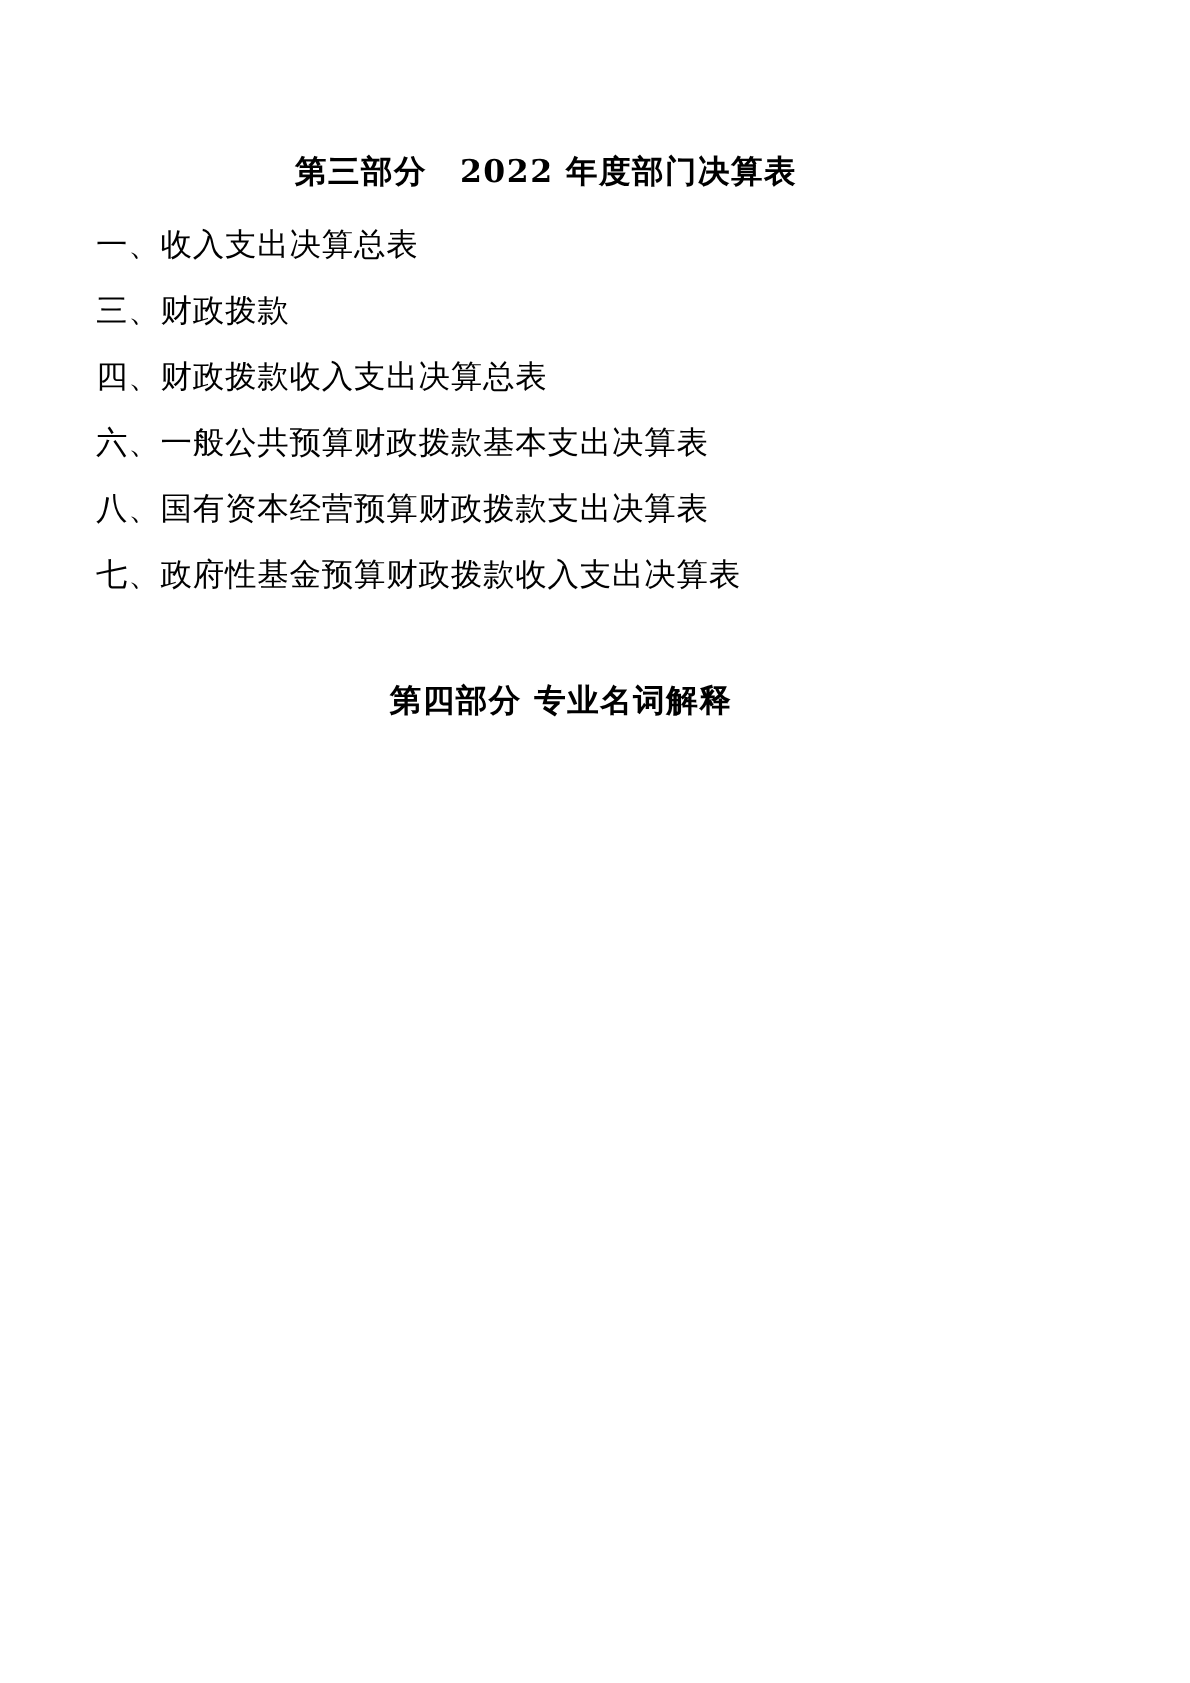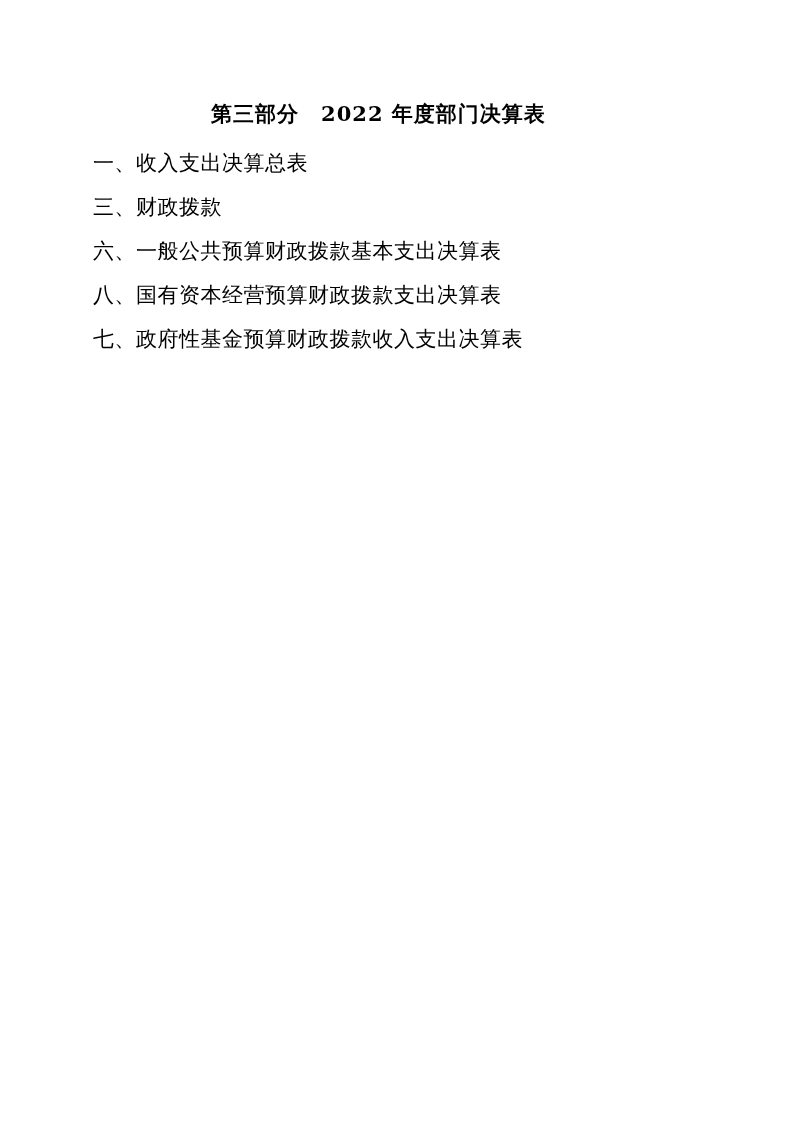--- a/index.html
+++ b/index.html
@@ -12,21 +12,21 @@
     height: 1122px;
     font-family: "DejaVu Serif", "Liberation Serif", serif;
     color: #000000;
     position: relative;
     overflow: hidden;
   }
   .page {
     width: 793px;
     height: 900px;
     box-sizing: border-box;
-    padding: 90px 95px 60px 89px;
+    padding: 90px 95px 60px 60px;
     position: relative;
   }
   .section-heading {
     text-align: center;
     font-weight: bold;
     font-size: 21px;
     letter-spacing: 1px;
     line-height: 1.5;
     margin: 0 0 18px 0;
     white-space: pre;
@@ -57,19 +57,21 @@
 </head>
 <body>
 
 <div class="page">
 
   <h1 class="section-heading heading-third">第三部分　2022 年度部门决算表</h1>
 
   <ul class="toc-list">
     <li class="toc-item">一、收入支出决算总表</li>
     <li class="toc-item">三、财政拨款</li>
+    <li class="toc-item">四、财政拨款收入支出决算总表</li>
     <li class="toc-item">六、一般公共预算财政拨款基本支出决算表</li>
     <li class="toc-item">八、国有资本经营预算财政拨款支出决算表</li>
     <li class="toc-item">七、政府性基金预算财政拨款收入支出决算表</li>
   </ul>
 
+  <h1 class="section-heading heading-fourth">第四部分 专业名词解释</h1>
 
 </div>
 
 </body></html>

